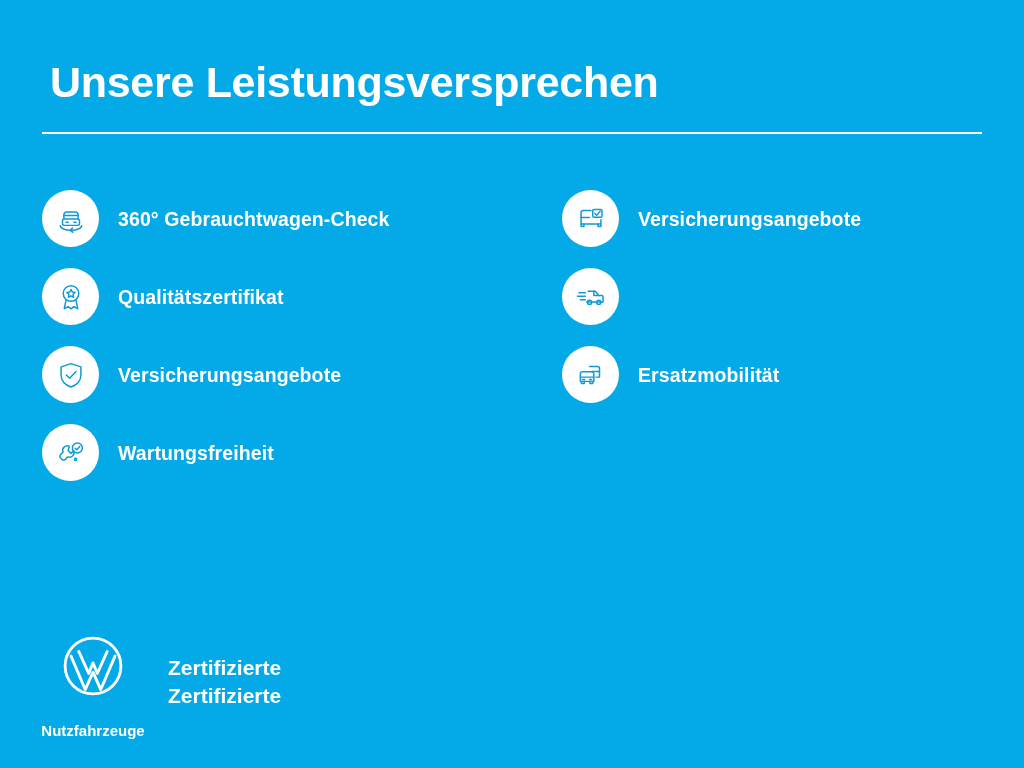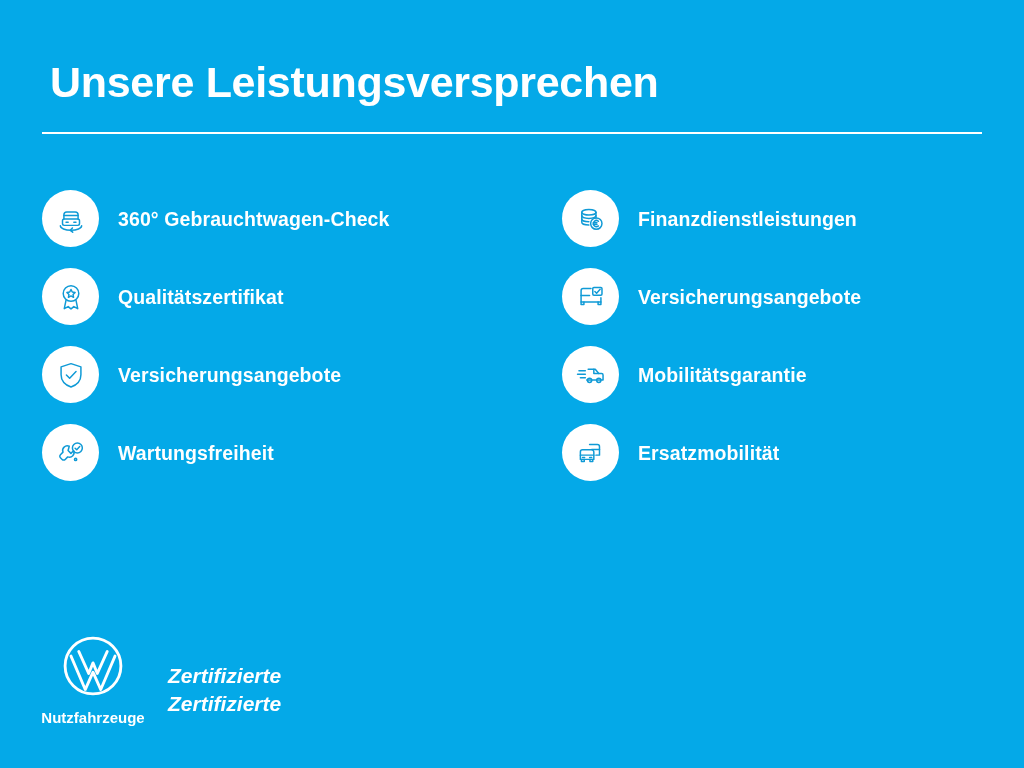--- a/index.html
+++ b/index.html
@@ -110,36 +110,35 @@
     display: flex;
     flex-direction: column;
     align-items: center;
   }
   .vw-logo {
     width: 62px;
     height: 62px;
     display: block;
   }
   .brand-sub {
-    margin-top: 12px;
+    margin-top: 25px;
     color: #ffffff;
     font-size: 15px;
     font-weight: bold;
     line-height: 18px;
     white-space: nowrap;
   }
   .brand-text {
     margin-left: 22px;
-    margin-top: 27px;
+    margin-top: 19px;
     color: #ffffff;
     font-size: 21px;
     font-weight: bold;
     line-height: 28px;
     white-space: nowrap;
-    font-style: italic;
   }
 </style>
 </head>
 <body>
 
 <div class="slide">
 
   <div class="header">
     <h1 class="page-title">Unsere Leistungsversprechen</h1>
     <div class="title-rule"></div>
@@ -194,35 +193,20 @@
             <circle cx="30.5" cy="33" r="1.6"></circle>
           </svg>
         </span>
         <span class="feature-label">Wartungsfreiheit</span>
       </div>
 
     </div>
 
     <div class="feature-column right">
 
-      <div class="feature-item">
-        <span class="feature-icon">
-          <svg viewBox="0 0 48 48" fill="none" stroke="#0f9ad6" stroke-width="2.1" stroke-linecap="round" stroke-linejoin="round">
-            <ellipse cx="21" cy="14.5" rx="10" ry="4"></ellipse>
-            <path d="M11 14.5v14c0 2.2 4.5 4 10 4"></path>
-            <path d="M11 19.2c0 2.2 4.5 4 10 4s10-1.8 10-4"></path>
-            <path d="M11 24c0 2.2 4.5 4 10 4"></path>
-            <path d="M31 14.5v8"></path>
-            <circle cx="31.5" cy="30.5" r="8"></circle>
-            <path d="M34.5 27.2a4.3 4.3 0 1 0 0 6.6"></path>
-            <path d="M27.4 29.3h5M27.4 31.7h5"></path>
-          </svg>
-        </span>
-        <span class="feature-label">Finanzdienstleistungen</span>
-      </div>
 
       <div class="feature-item">
         <span class="feature-icon">
           <svg viewBox="0 0 48 48" fill="none" stroke="#0f9ad6" stroke-width="2.1" stroke-linecap="round" stroke-linejoin="round">
             <path d="M24 12H13a3 3 0 0 0-3 3v16h28v-6"></path>
             <path d="M10 22h12"></path>
             <path d="M10 31v3.5h4V31M34 31v3.5h4V31"></path>
             <rect x="26.5" y="10.5" width="13" height="11" rx="1.6"></rect>
             <path d="M29.5 16.2l2.4 2.4 5-5.6"></path>
           </svg>
@@ -234,21 +218,20 @@
       <div class="feature-item">
         <span class="feature-icon">
           <svg viewBox="0 0 48 48" fill="none" stroke="#0f9ad6" stroke-width="2.1" stroke-linecap="round" stroke-linejoin="round">
             <path d="M20 16h10l5 6h4a2 2 0 0 1 2 2v7H18"></path>
             <path d="M28 16v6h7"></path>
             <circle cx="22" cy="31.5" r="3"></circle>
             <circle cx="35" cy="31.5" r="3"></circle>
             <path d="M7 18h9M5 23h11M9 28h7"></path>
           </svg>
         </span>
-        <span class="feature-label">Mobilitätsgarantie</span>
       </div>
 
       <div class="feature-item">
         <span class="feature-icon">
           <svg viewBox="0 0 48 48" fill="none" stroke="#0f9ad6" stroke-width="2.1" stroke-linecap="round" stroke-linejoin="round">
             <path d="M22 12h11a3 3 0 0 1 3 3v12h-5"></path>
             <path d="M25 19h11"></path>
             <path d="M9 22.5v10.5h19V22.5a3 3 0 0 0-3-3H12a3 3 0 0 0-3 3z"></path>
             <path d="M9 27h19"></path>
             <path d="M12 30.3h3M22 30.3h3"></path>

